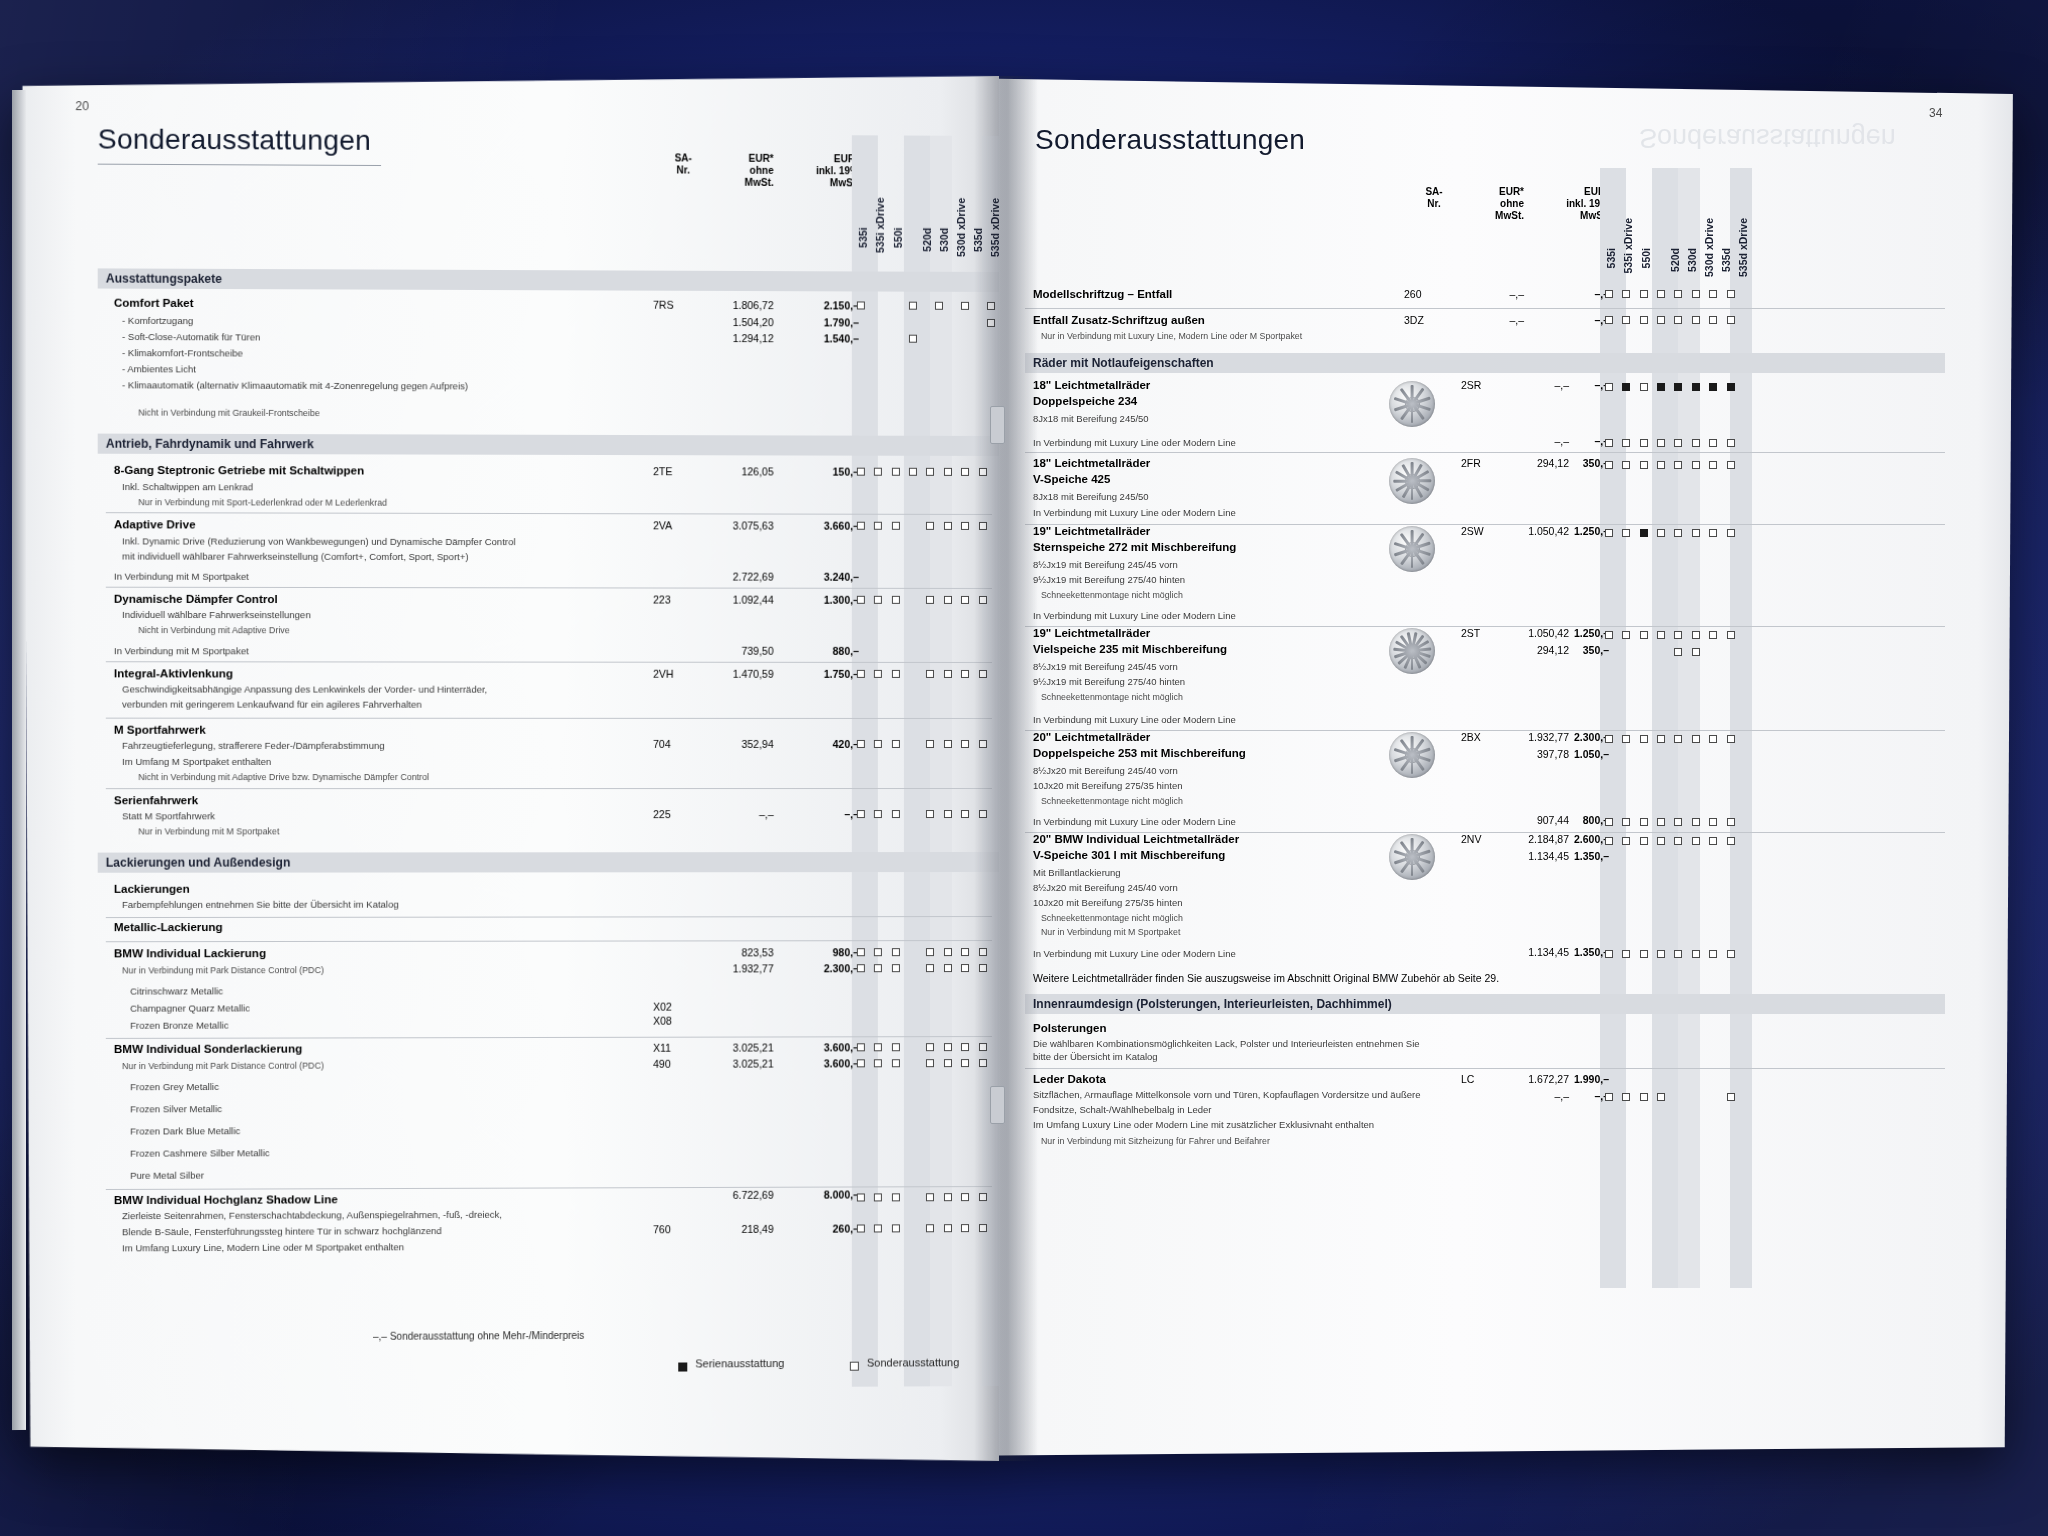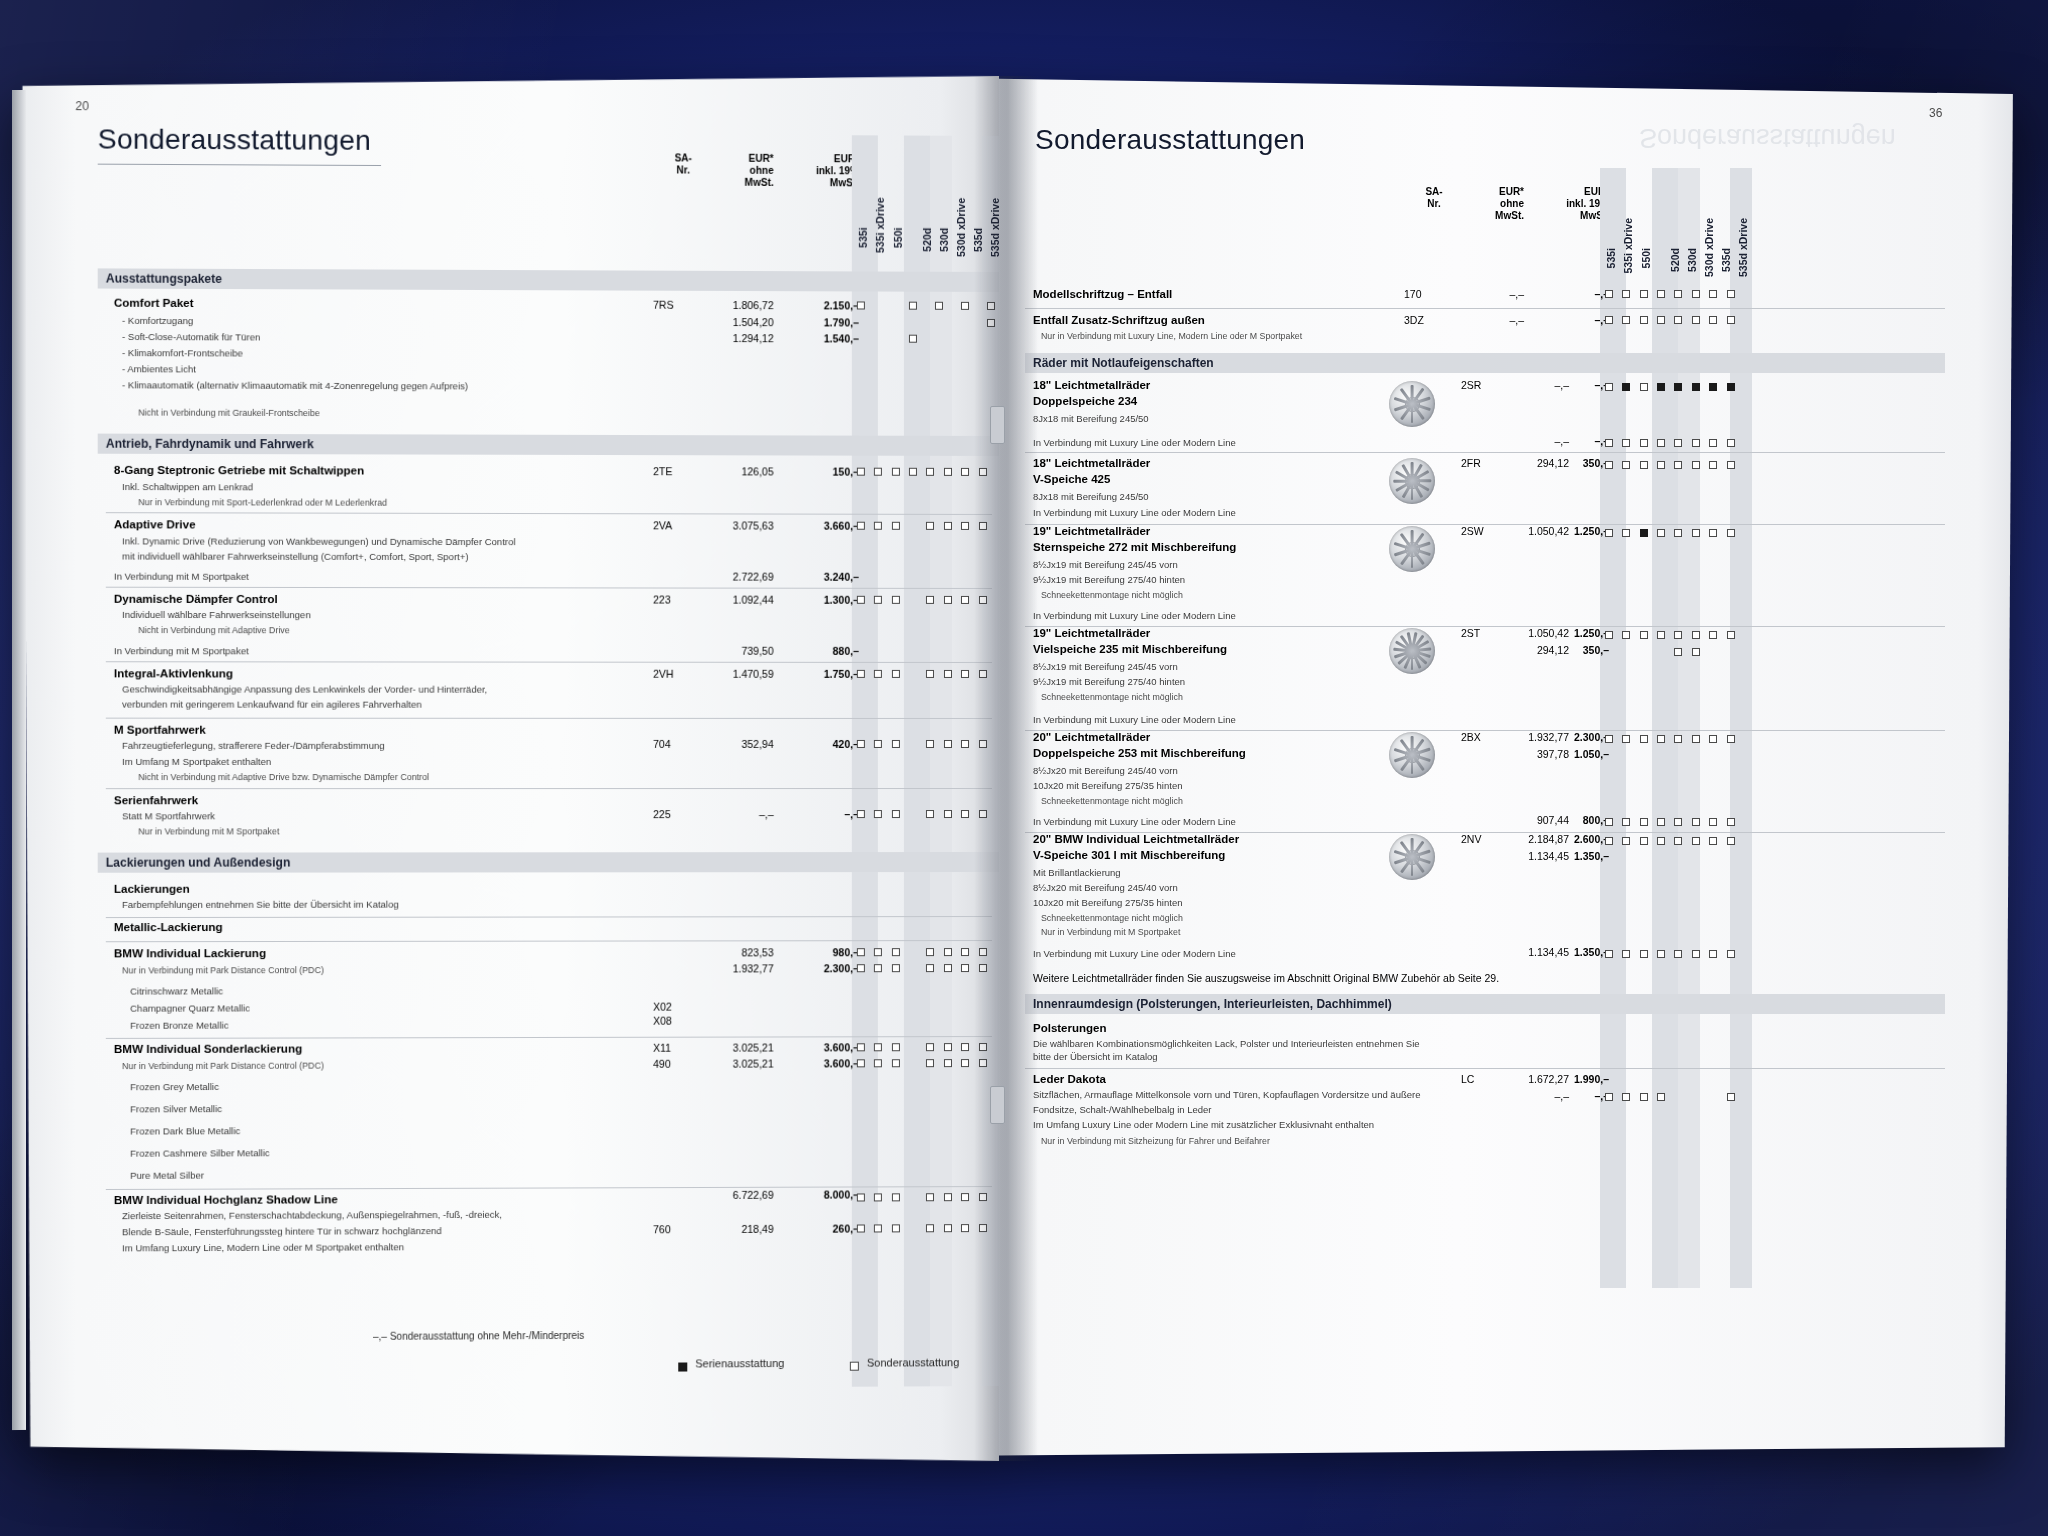--- a/index.html
+++ b/index.html
@@ -379,21 +379,21 @@
 
     <div class="footnote" style="left:352px;top:1252px;">–,–  Sonderausstattung ohne Mehr-/Minderpreis</div>
     <div class="sq f" style="left:655px;top:1285px;width:7px;height:7px;"></div>
     <div class="legend" style="left:672px;top:1280px;">Serienausstattung</div>
     <div class="sq" style="left:826px;top:1285px;width:7px;height:7px;"></div>
     <div class="legend" style="left:843px;top:1280px;">Sonderausstattung</div>
   </div>
 
   <div class="page page-right">
 
-    <div class="pg-num" style="left:930px;top:30px;">36</div>
+    <div class="pg-num" style="left:930px;top:30px;">34</div>
 
     <div class="title" style="position:absolute;left:36px;top:48px;">Sonderausstattungen</div>
     <div class="ghost" style="left:640px;top:46px;">Sonderausstattungen</div>
 
     <div class="num b" style="left:405px;top:110px;width:60px;text-align:center;font-size:10px;line-height:12px;">SA-<br>Nr.</div>
     <div class="num b" style="left:445px;top:110px;width:80px;text-align:right;font-size:10px;line-height:12px;">EUR*<br>ohne<br>MwSt.</div>
     <div class="num b" style="left:530px;top:110px;width:80px;text-align:right;font-size:10px;line-height:12px;">EUR*<br>inkl. 19%<br>MwSt.</div>
 
     <div class="colstripe" style="left:601px;top:92px;width:26px;height:1120px;"></div>
     <div class="colstripe" style="left:653px;top:92px;width:26px;height:1120px;"></div>
@@ -403,21 +403,21 @@
     <div class="vhead" style="left:606px;top:172px;">535i</div>
     <div class="vhead" style="left:623px;top:142px;">535i xDrive</div>
     <div class="vhead" style="left:641px;top:172px;">550i</div>
     <div class="vhead" style="left:670px;top:172px;">520d</div>
     <div class="vhead" style="left:687px;top:172px;">530d</div>
     <div class="vhead" style="left:704px;top:142px;">530d xDrive</div>
     <div class="vhead" style="left:721px;top:172px;">535d</div>
     <div class="vhead" style="left:738px;top:142px;">535d xDrive</div>
 
     <div class="lab b" style="left:34px;top:212px;">Modellschriftzug – Entfall</div>
-    <div class="sa" style="left:405px;top:212px;">170</div>
+    <div class="sa" style="left:405px;top:212px;">260</div>
     <div class="num" style="left:435px;top:212px;width:90px;">–,–</div>
     <div class="num b" style="left:525px;top:212px;width:85px;">–,–</div>
     <div class="sq" style="left:606px;top:214px;"></div>
     <div class="sq" style="left:623px;top:214px;"></div>
     <div class="sq" style="left:641px;top:214px;"></div>
     <div class="sq" style="left:658px;top:214px;"></div>
     <div class="sq" style="left:675px;top:214px;"></div>
     <div class="sq" style="left:693px;top:214px;"></div>
     <div class="sq" style="left:710px;top:214px;"></div>
     <div class="sq" style="left:728px;top:214px;"></div>

